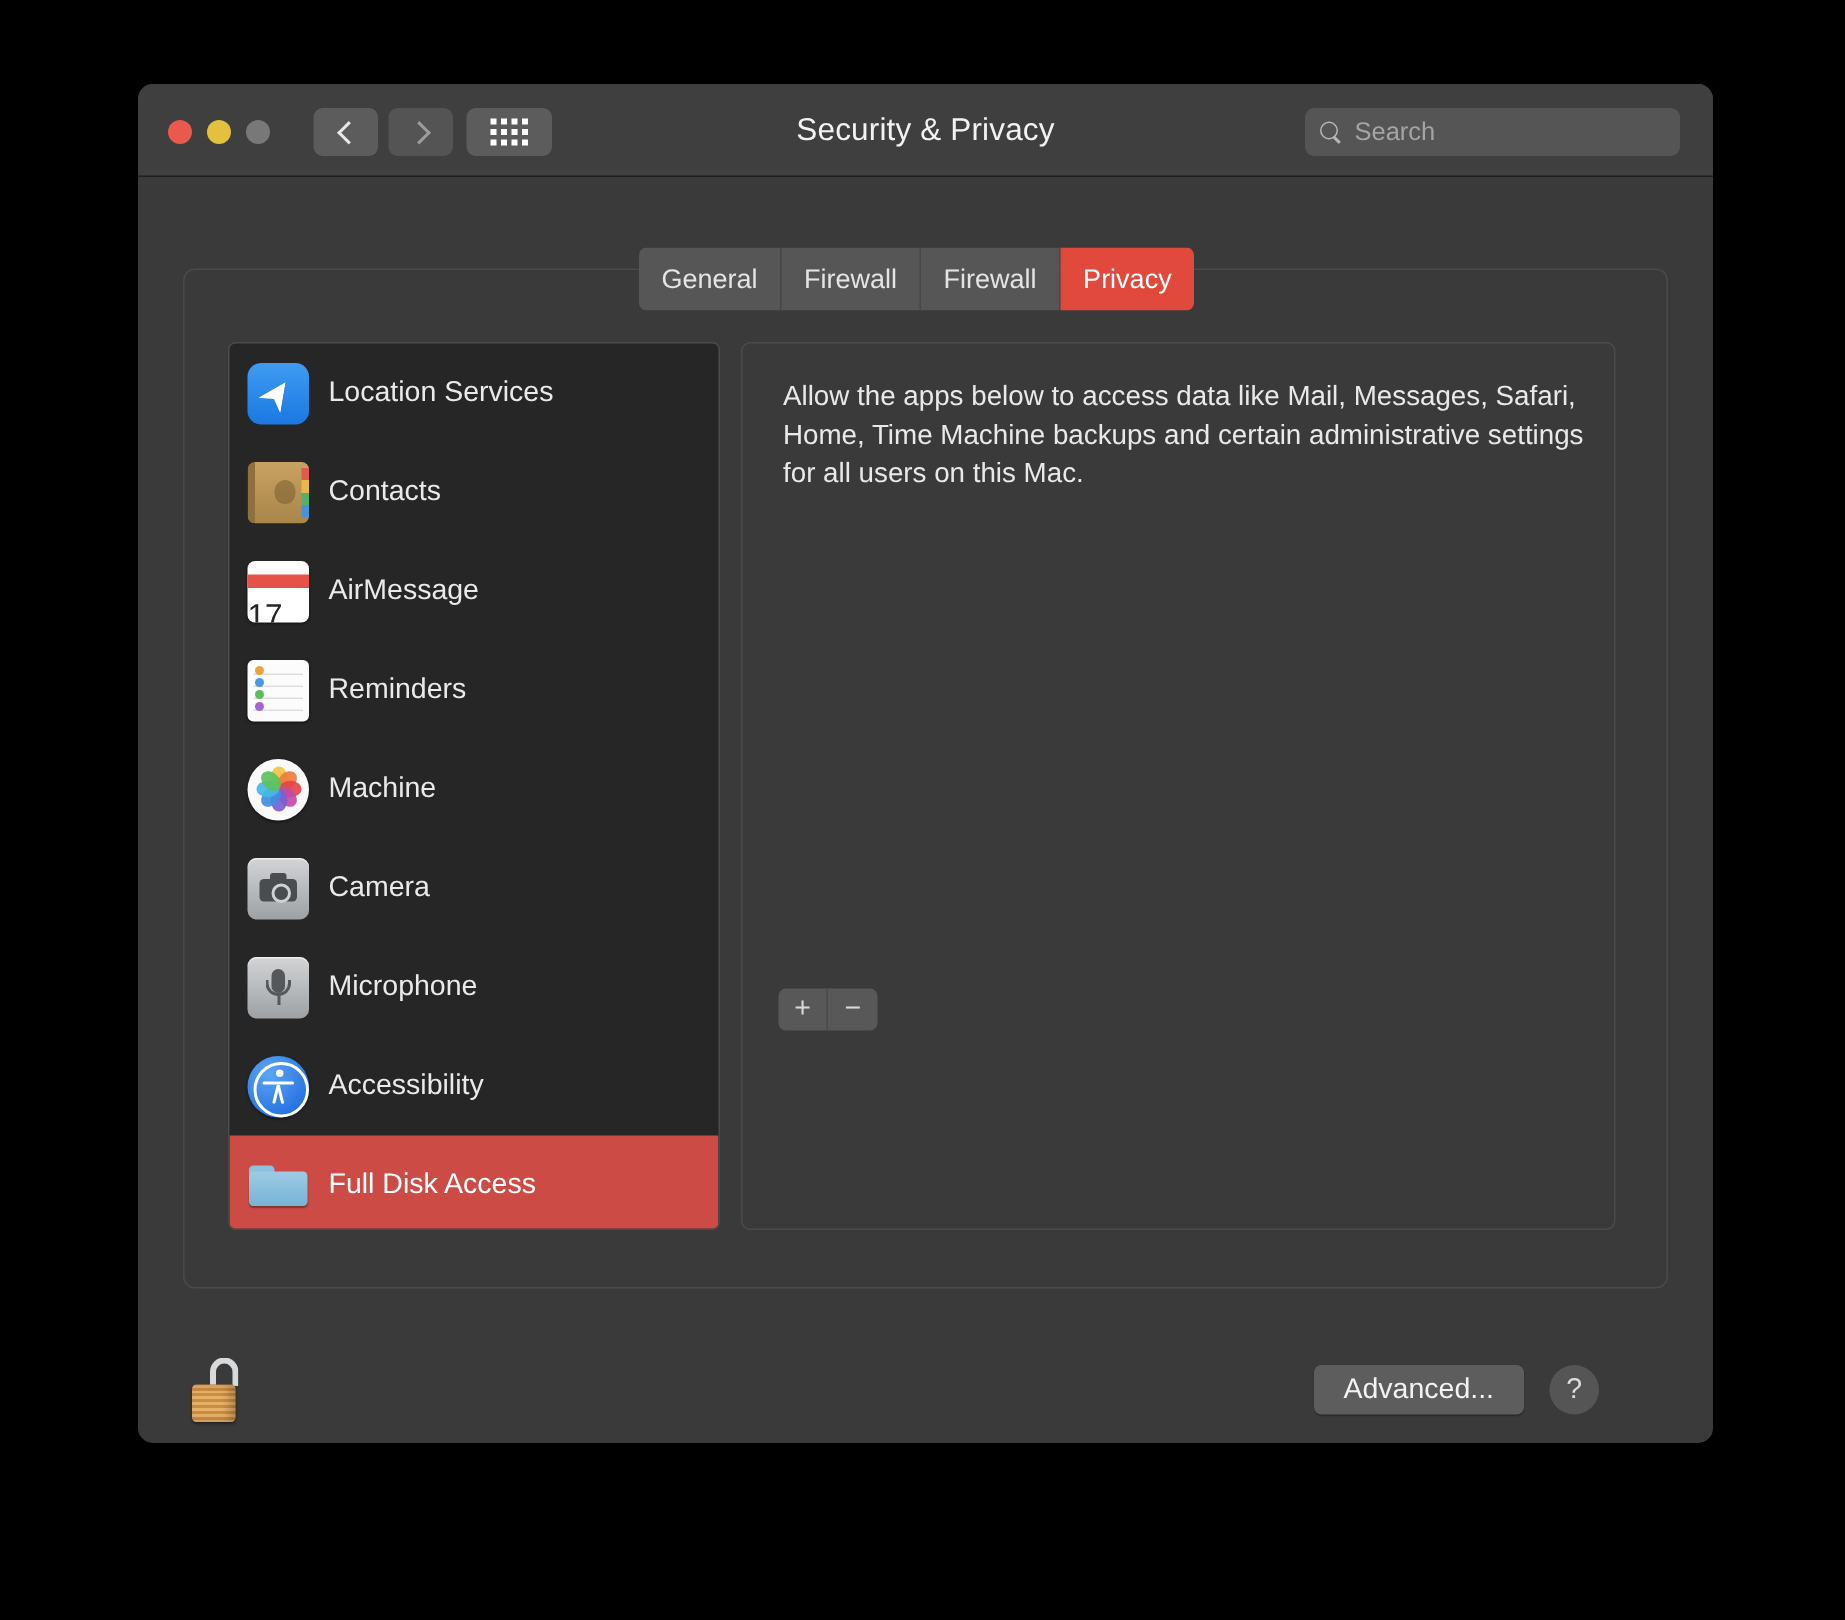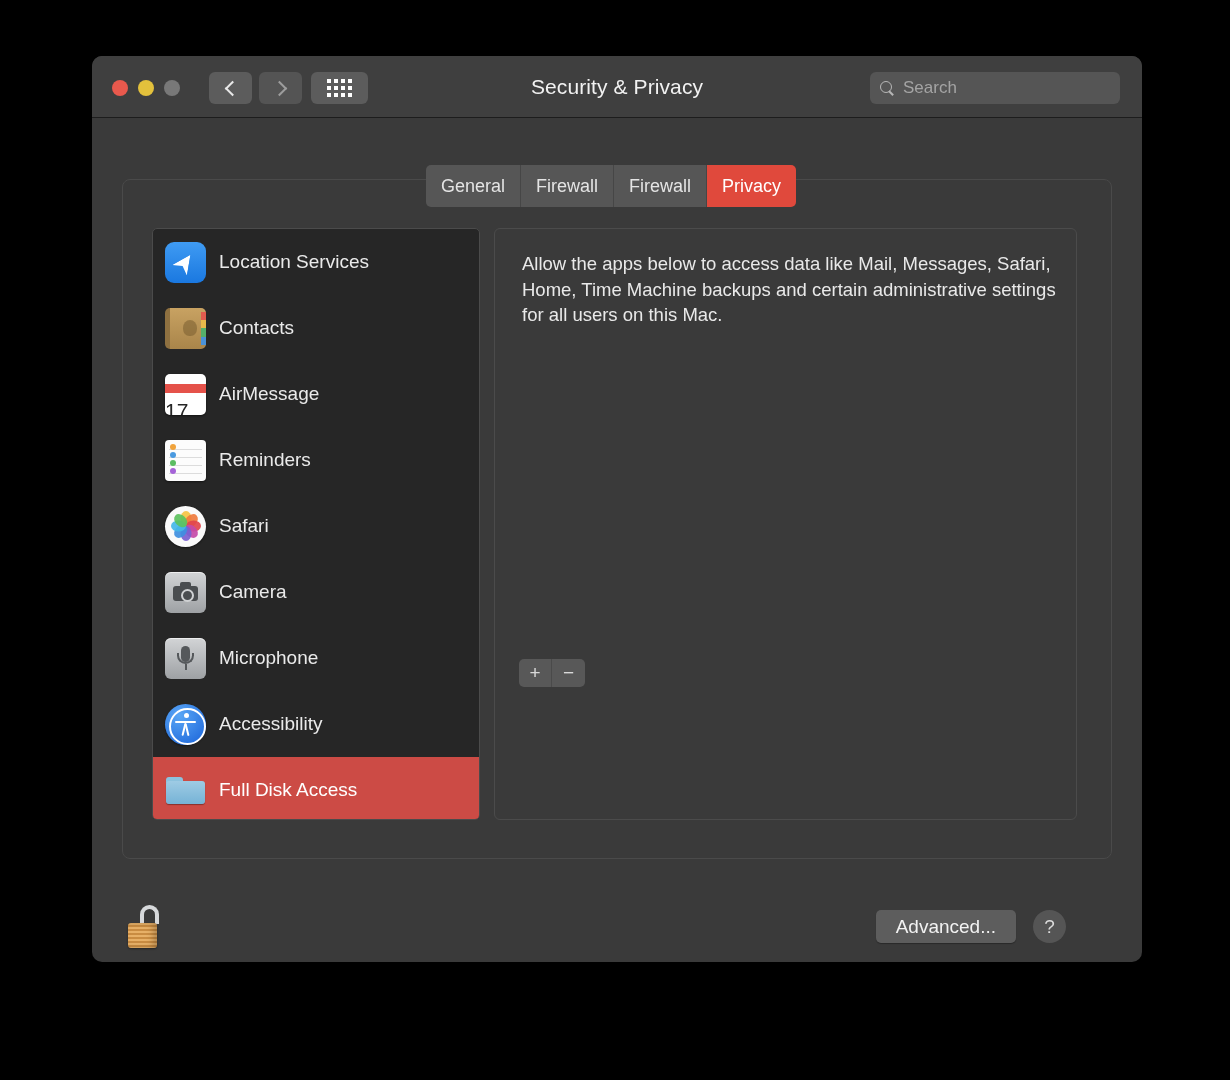--- a/index.html
+++ b/index.html
@@ -370,21 +370,21 @@
           <span class="app-ico ico-photos" id="photos-ico">
               <span style="background: rgb(246, 195, 68); transform: translate(-50%, -100%) rotate(0deg); transform-origin: 50% 100%;"></span>
               <span style="background: rgb(239, 123, 62); transform: translate(-50%, -100%) rotate(45deg); transform-origin: 50% 100%;"></span>
               <span style="background: rgb(226, 69, 76); transform: translate(-50%, -100%) rotate(90deg); transform-origin: 50% 100%;"></span>
               <span style="background: rgb(196, 74, 168); transform: translate(-50%, -100%) rotate(135deg); transform-origin: 50% 100%;"></span>
               <span style="background: rgb(122, 95, 208); transform: translate(-50%, -100%) rotate(180deg); transform-origin: 50% 100%;"></span>
               <span style="background: rgb(63, 143, 224); transform: translate(-50%, -100%) rotate(225deg); transform-origin: 50% 100%;"></span>
               <span style="background: rgb(69, 183, 232); transform: translate(-50%, -100%) rotate(270deg); transform-origin: 50% 100%;"></span>
               <span style="background: rgb(92, 194, 94); transform: translate(-50%, -100%) rotate(315deg); transform-origin: 50% 100%;"></span>
             </span>
-          <span class="lbl">Safari</span>
+          <span class="lbl">Machine</span>
         </div>
 
         <div class="srow">
           <span class="app-ico ico-hw">
             <span class="cam-top"></span>
               <span class="cam-body"></span>
           </span>
           <span class="lbl">Camera</span>
         </div>
 

